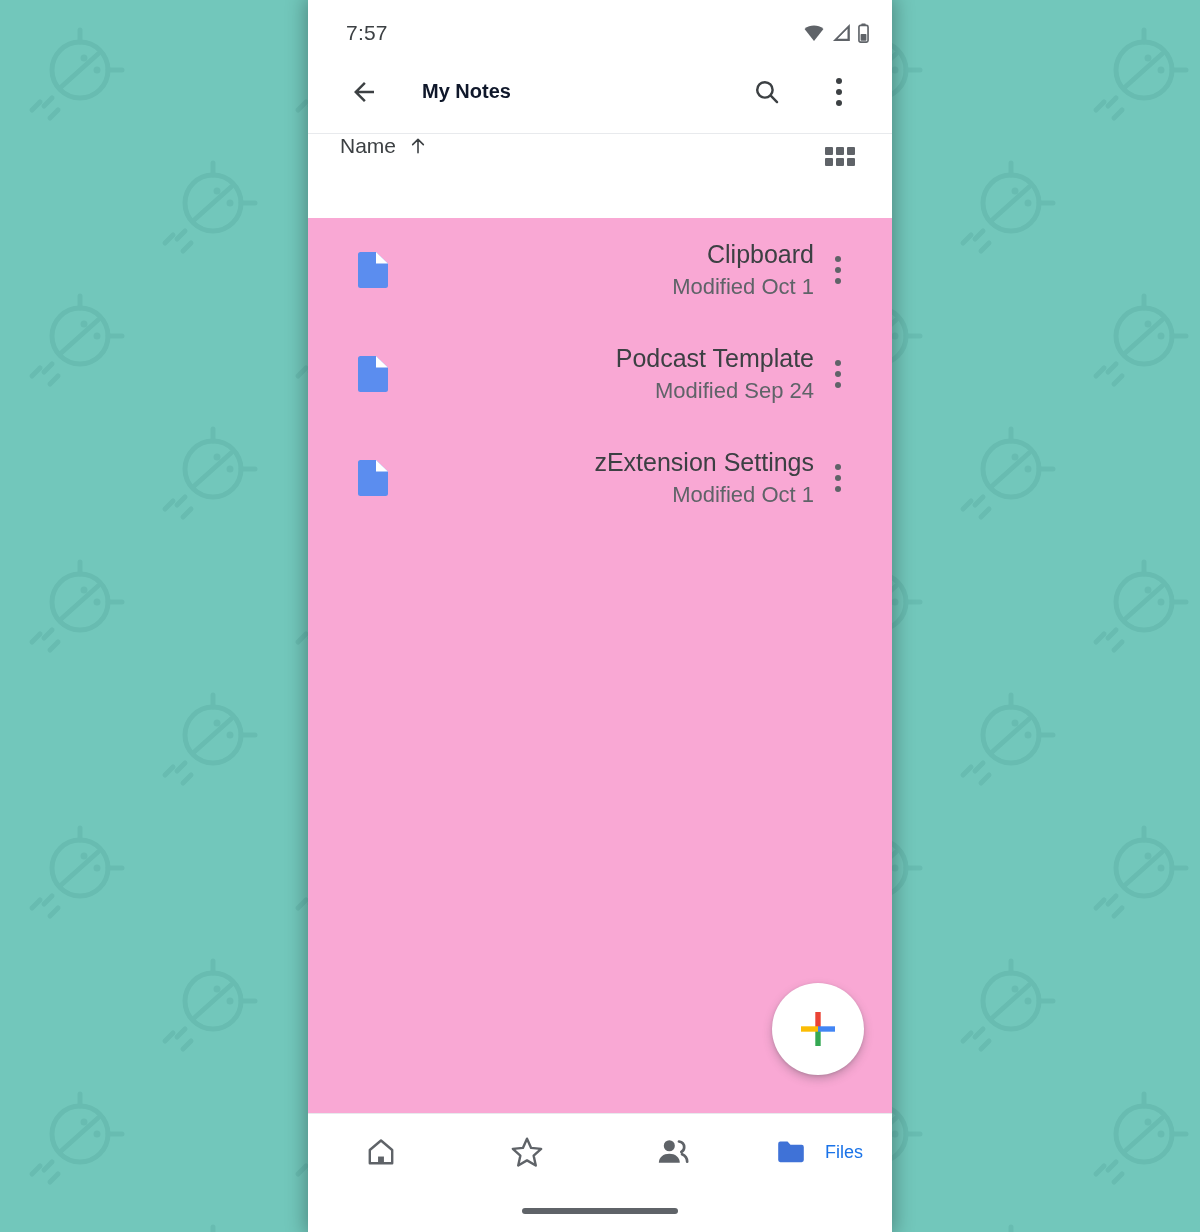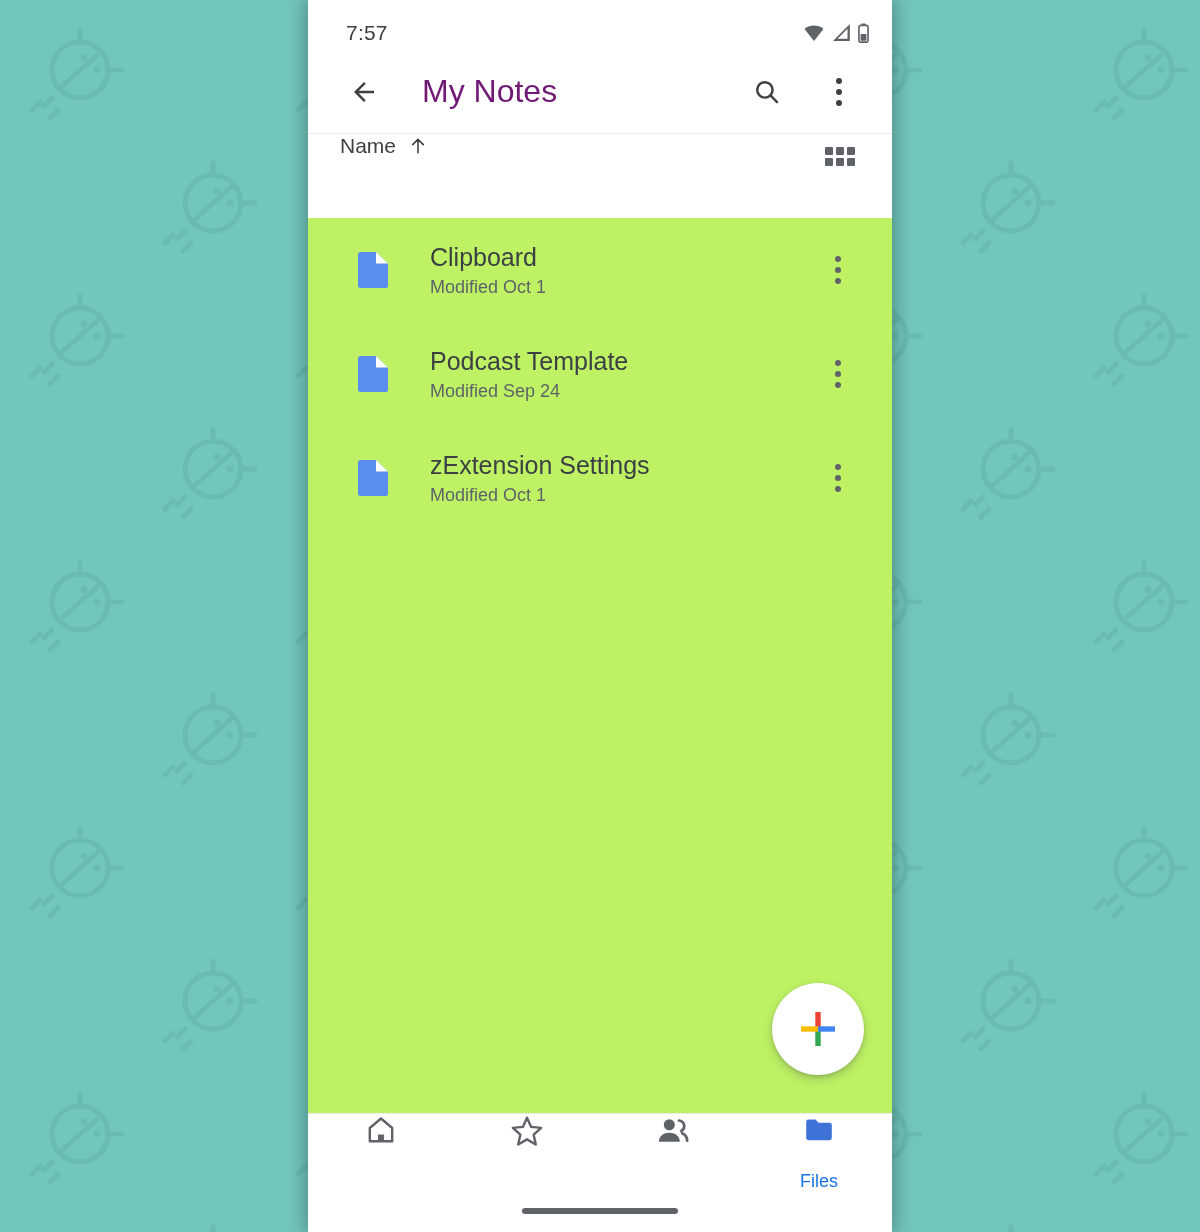--- a/index.html
+++ b/index.html
@@ -69,25 +69,26 @@
     background: #ffffff;
     border-bottom: 1px solid #e8eaed;
   }
   #back-button {
     width: 48px; height: 48px;
     display: flex; align-items: center; justify-content: center;
     cursor: pointer;
     flex: 0 0 48px;
   }
   #app-title {
-    font-size: 32px;
-    color: #701a75;
+    font-size: 20px;
+    color: #0f172a;
     margin-left: 34px;
     flex: 1 1 auto;
     white-space: nowrap;
+    font-weight: bold;
   }
   .bar-icon-btn {
     width: 50px; height: 50px;
     display: flex; align-items: center; justify-content: center;
     cursor: pointer;
     flex: 0 0 50px;
   }
   #overflow-button { margin-left: 22px; }
 
   
@@ -122,23 +123,24 @@
   }
   .grid-glyph i {
     background: #5f6368;
     border-radius: 1px;
     display: block;
   }
 
   
   #file-list {
     flex: 1 1 auto;
-    background: #bef264;
+    background: #f9a8d4;
     position: relative;
     overflow: hidden;
+    text-align: right;
   }
   .file-row {
     height: 104px;
     display: flex;
     align-items: center;
     padding: 0 30px 0 48px;
     cursor: pointer;
   }
   .file-icon-wrap {
     flex: 0 0 34px;
@@ -156,21 +158,21 @@
     min-width: 0;
   }
   .file-name {
     font-size: 25px;
     color: #3c4043;
     white-space: nowrap;
     overflow: hidden;
     text-overflow: ellipsis;
   }
   .file-meta {
-    font-size: 18px;
+    font-size: 22px;
     color: #5f6368;
     white-space: nowrap;
   }
   .row-overflow {
     flex: 0 0 48px;
     width: 48px; height: 48px;
     display: flex; align-items: center; justify-content: center;
     cursor: pointer;
   }
   .dots3 {
@@ -208,23 +210,23 @@
     flex: 0 0 76px;
     display: flex;
     align-items: center;
     background: #ffffff;
     border-top: 1px solid #e8eaed;
   }
   .nav-item {
     flex: 1 1 25%;
     height: 76px;
     display: flex;
-    flex-direction: column;
-    align-items: center;
-    justify-content: space-between;
+    flex-direction: row;
+    align-items: center;
+    justify-content: center;
     gap: 18px;
     cursor: pointer;
   }
   .nav-label {
     font-size: 18px;
     color: #1a73e8;
     line-height: 1;
   }
 
   

